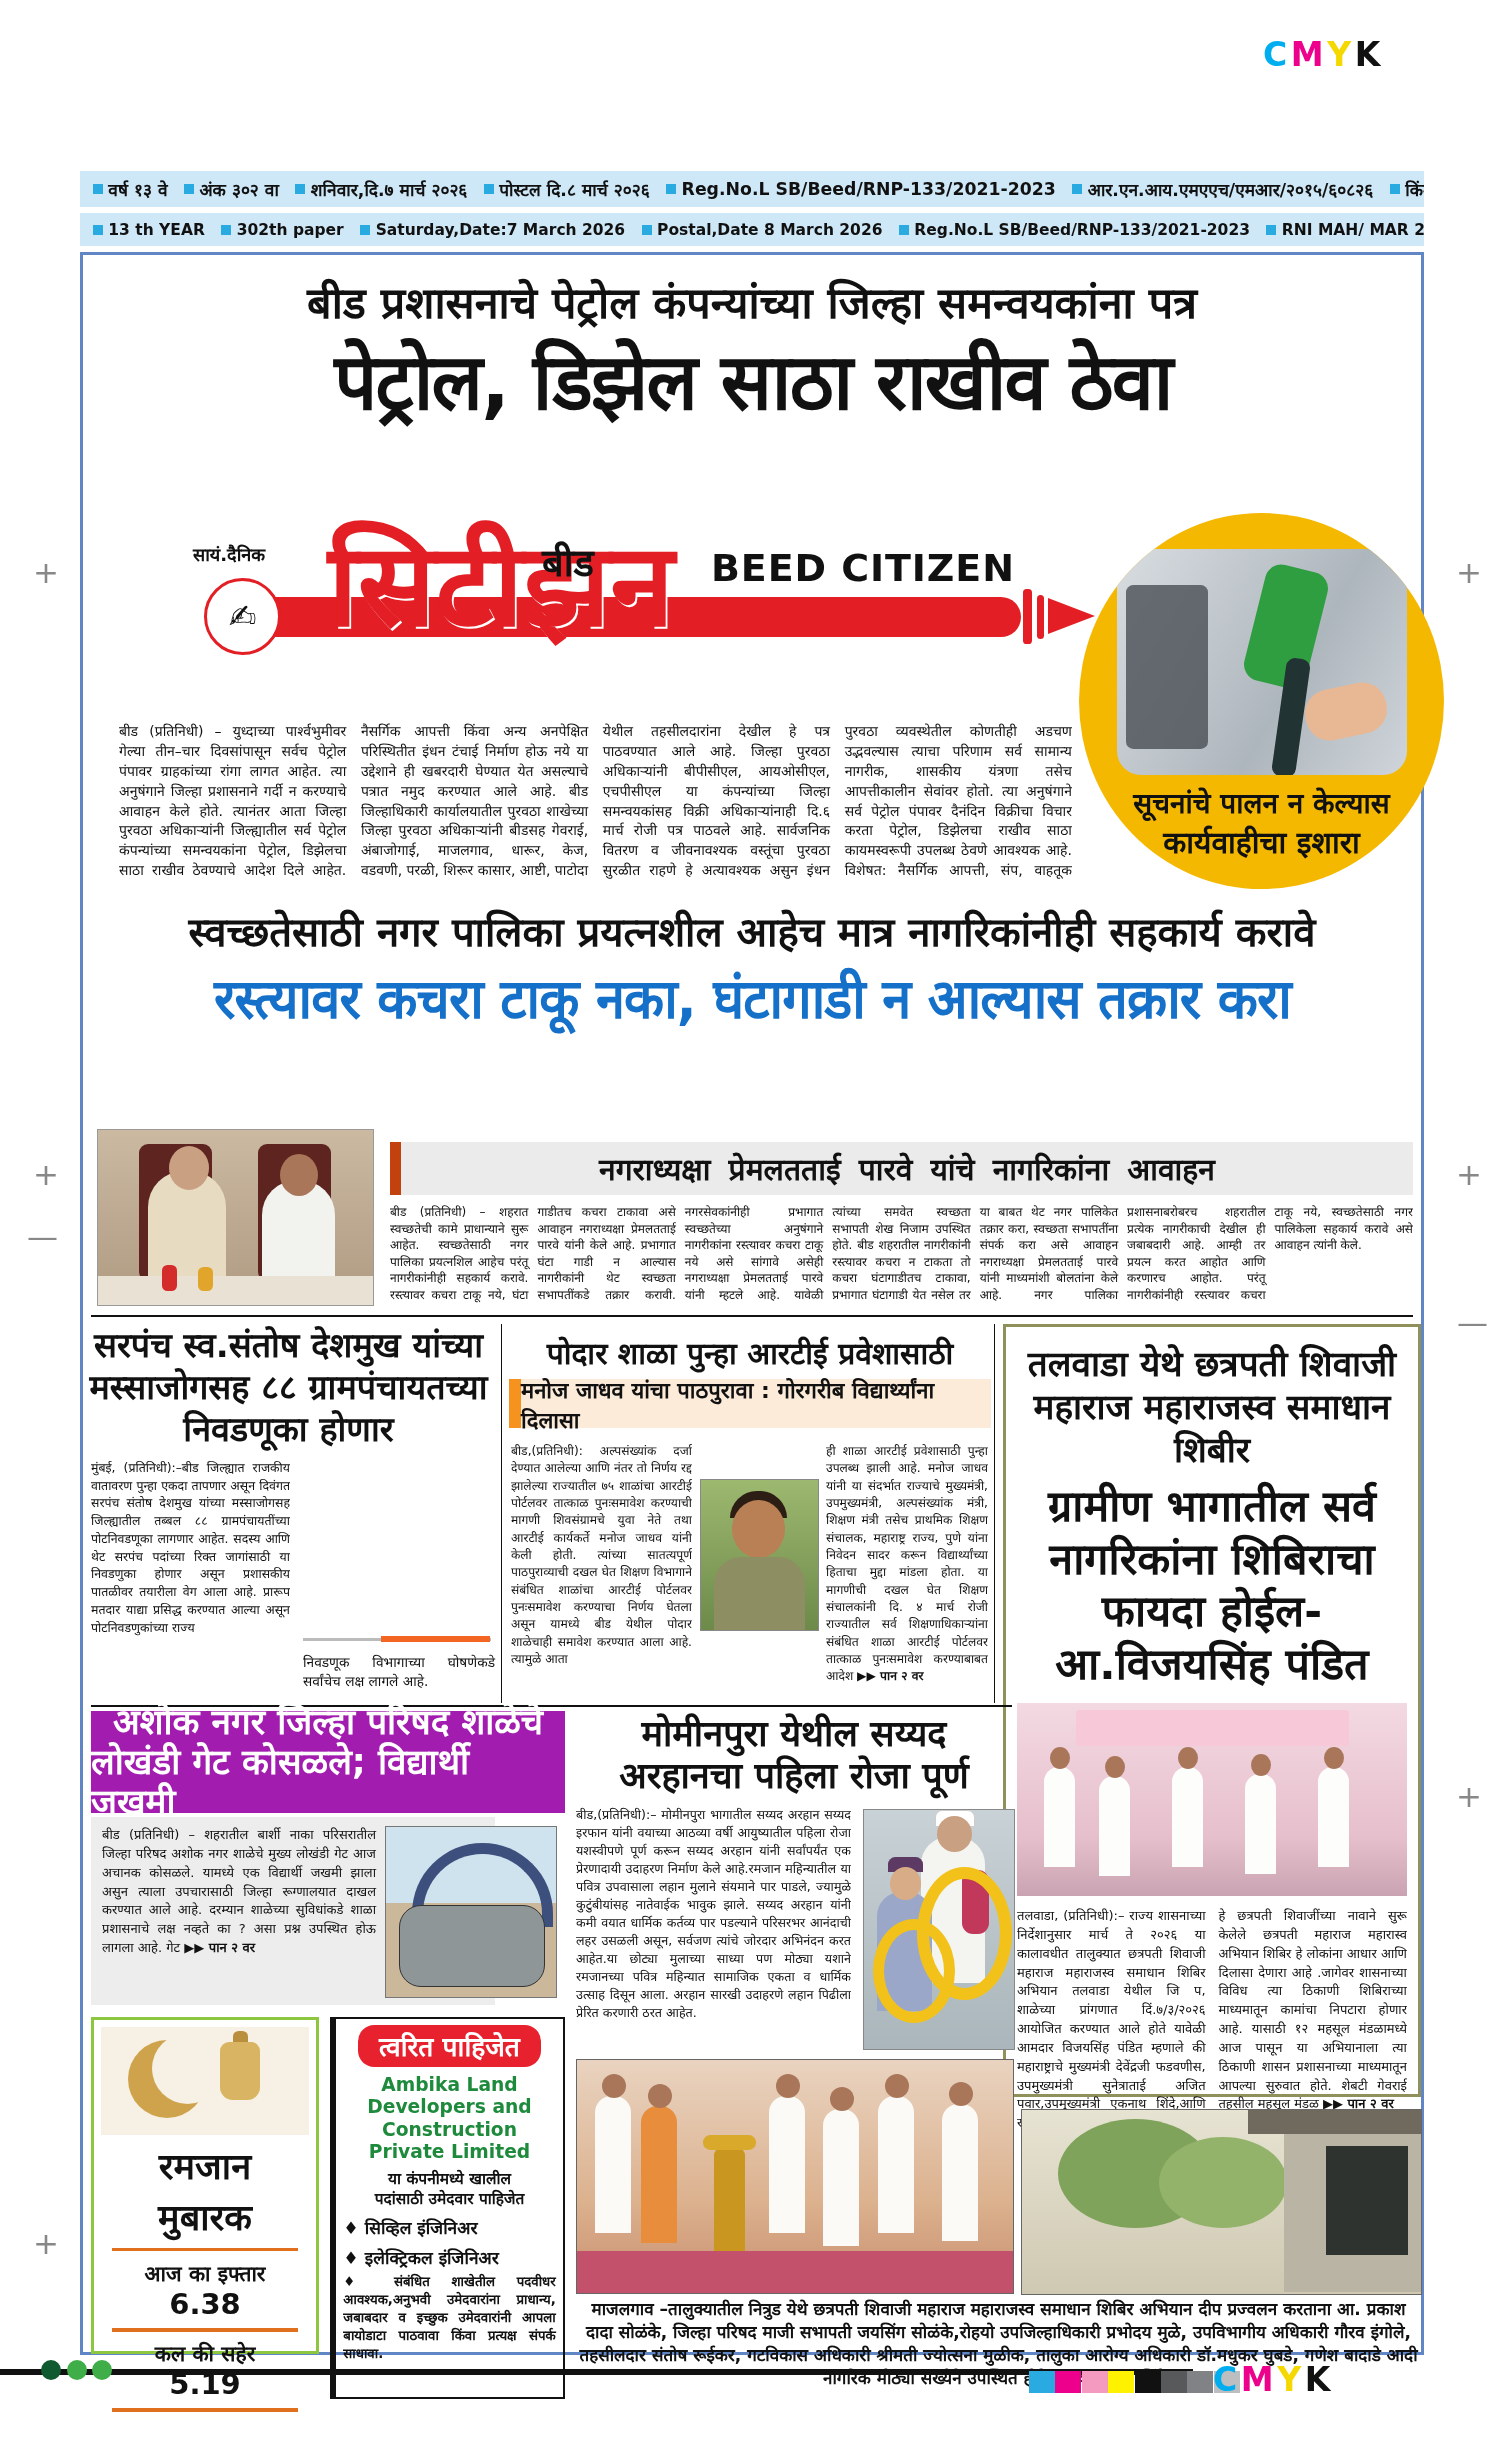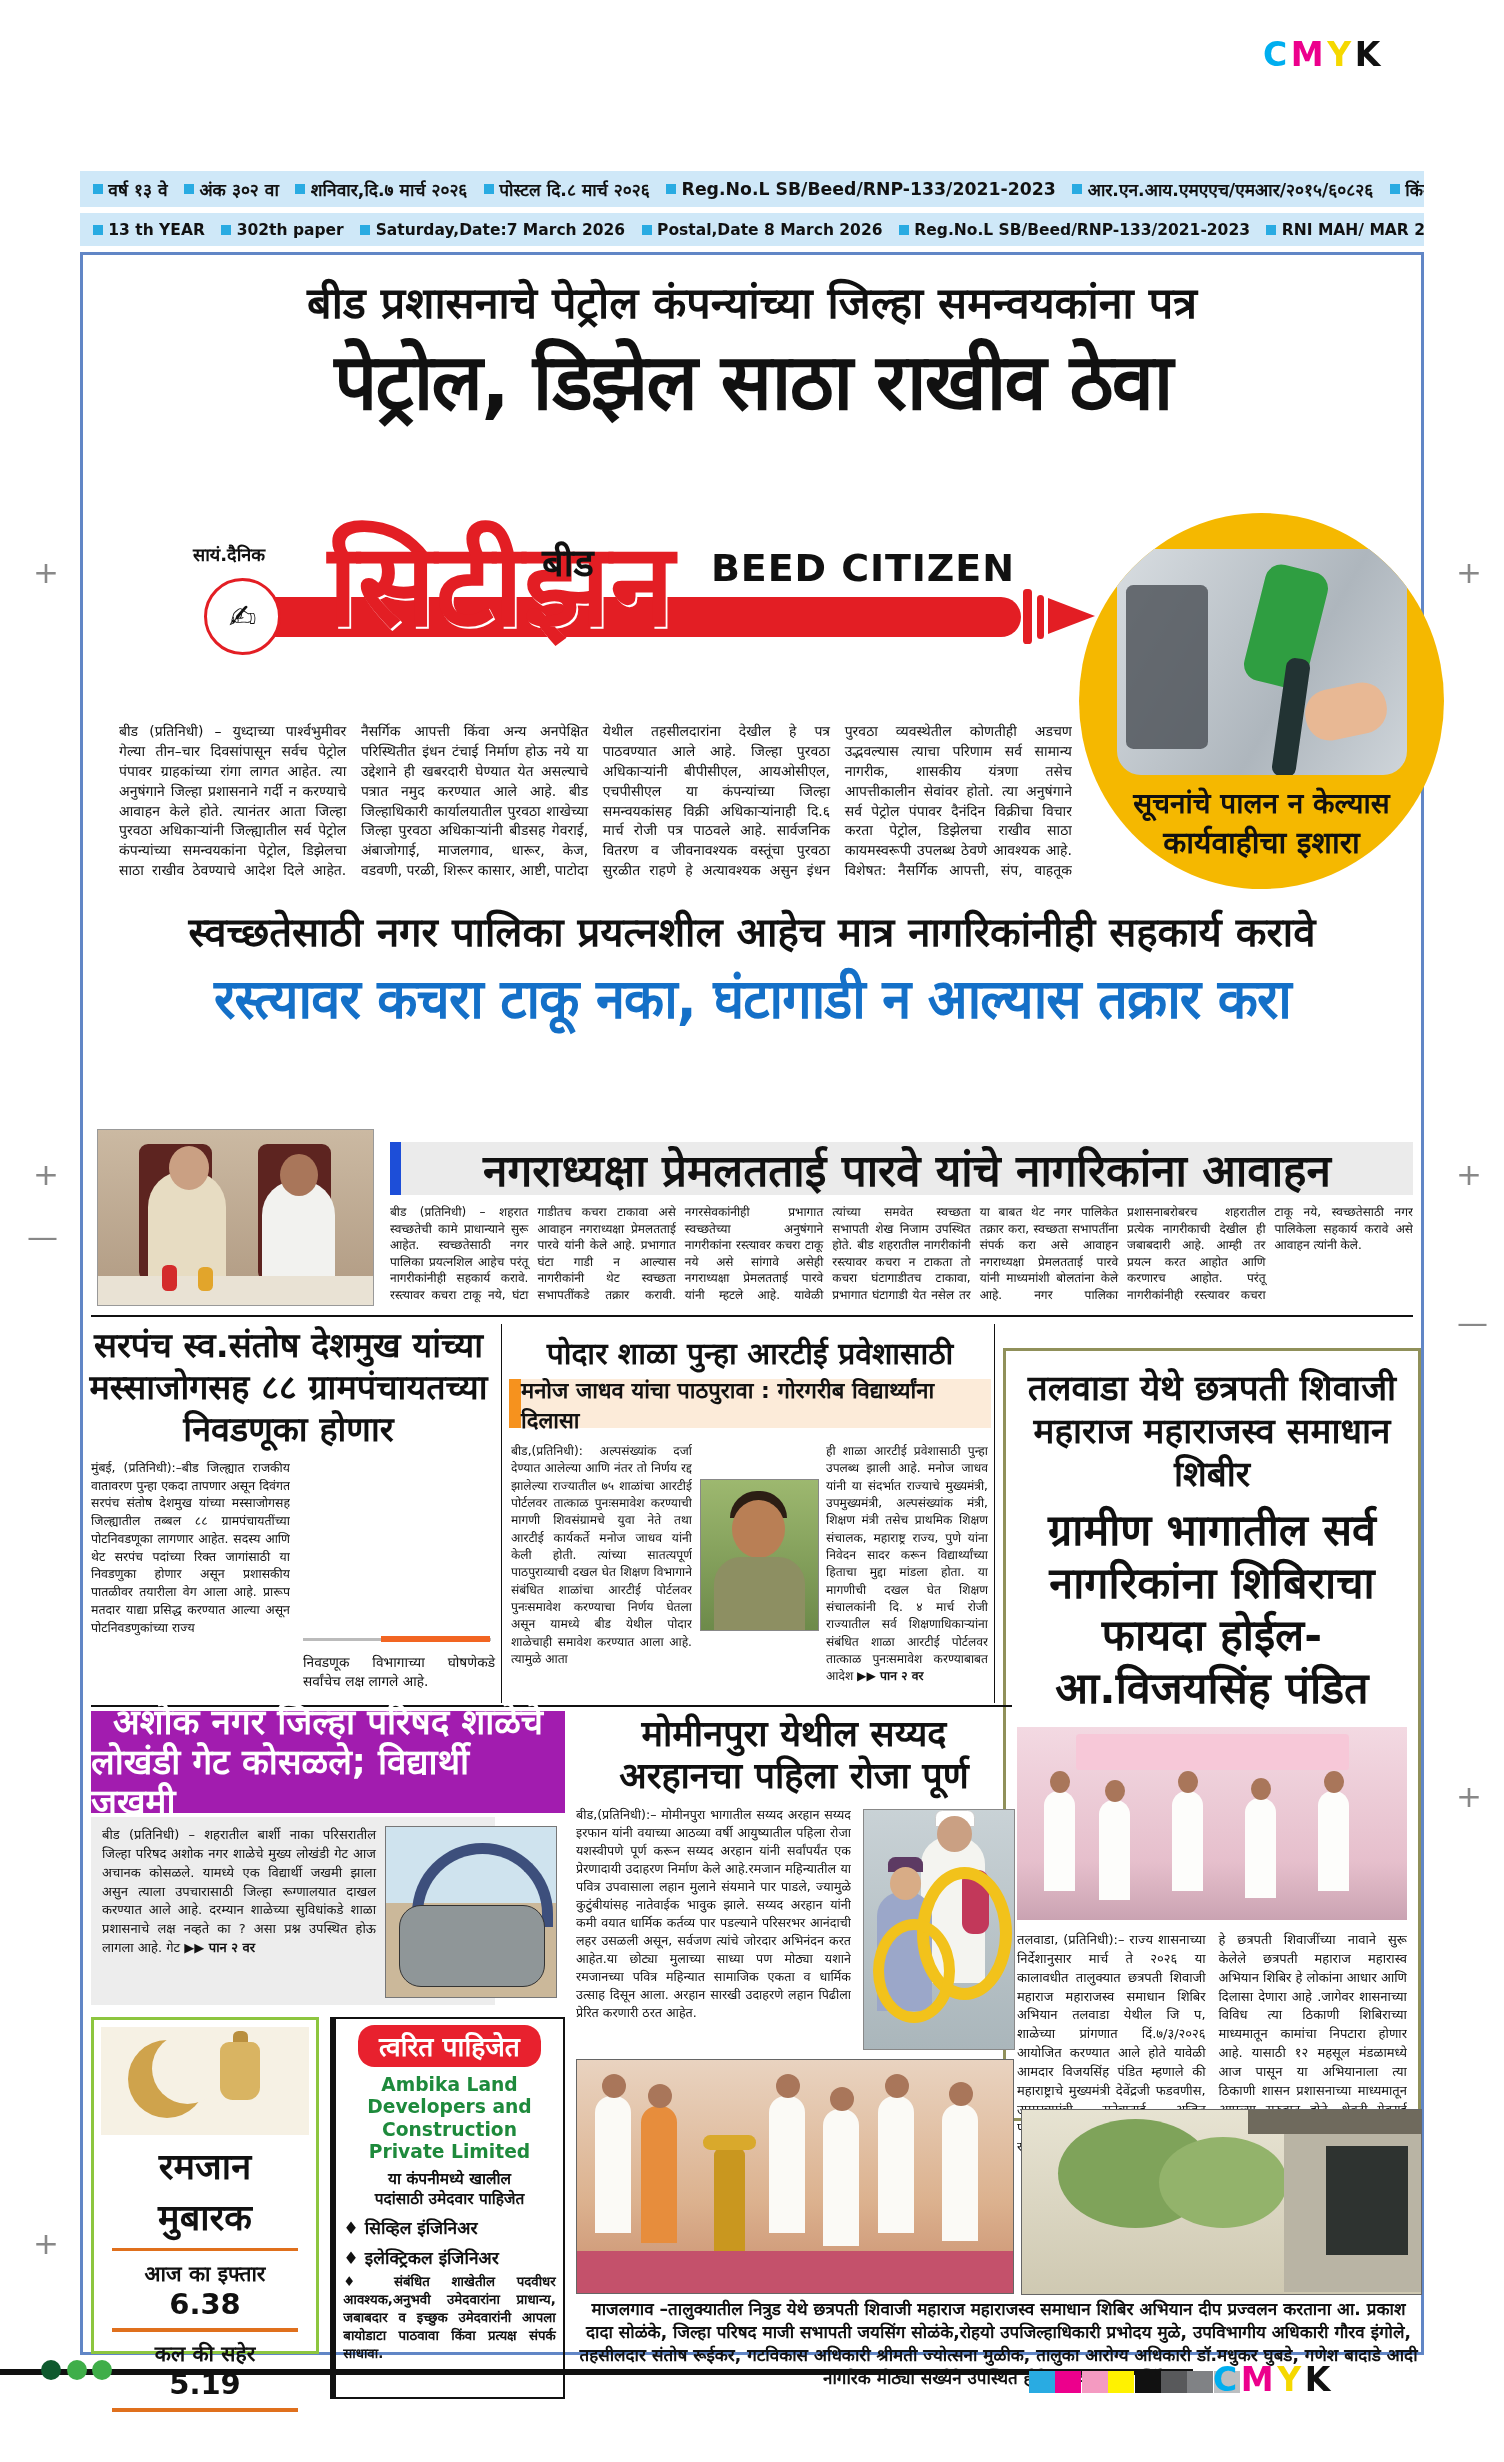--- a/index.html
+++ b/index.html
@@ -58,22 +58,22 @@
   #civic-photo{left:97px;top:1129px;width:275px;height:175px;border:0.9px solid #999;
                background:linear-gradient(#cbb9a2,#b09a82);overflow:hidden;}
   .off-chair{position:absolute;width:73px;height:137px;background:#5d2420;border-radius:9px;top:13.7px;}
   .off-person1{position:absolute;left:50px;top:41px;width:78px;height:137px;background:#e7dcc2;border-radius:36px 36px 0 0;}
   .off-head1{position:absolute;left:71px;top:16.4px;width:40px;height:44px;background:#caa083;border-radius:50%;}
   .off-person2{position:absolute;left:164px;top:50px;width:73px;height:128px;background:#f2f2ef;border-radius:35px 35px 0 0;}
   .off-head2{position:absolute;left:182px;top:24px;width:38px;height:42px;background:#a9765a;border-radius:50%;}
   .off-desk{position:absolute;left:0;top:146px;width:100%;height:36px;background:#e9e2d4;}
   .off-mic1{position:absolute;left:64px;top:135px;width:14.6px;height:25.5px;background:#d42b2b;border-radius:5.5px;}
   .off-mic2{position:absolute;left:100px;top:137px;width:14.6px;height:24px;background:#e2a52b;border-radius:5.5px;}
-  #civic-subbar{left:390px;top:1142px;width:1023px;height:53px;background:#ebebeb;border-left:11px solid #1d4ed8;
-                box-sizing:border-box;display:flex;align-items:center;justify-content:center;font-size:44px;}
+  #civic-subbar{left:390px;top:1142px;width:1023px;height:53px;background:#ebebeb;border-left:11px solid #c2410c;
+                box-sizing:border-box;display:flex;align-items:center;justify-content:center;font-size:30px;font-family:Liberation Mono, monospace;}
   #civic-body{left:390px;top:1204px;width:1023px;height:106px;column-count:7;column-gap:9px;
               font-size:12px;line-height:1.38;overflow:hidden;}
   .hrule{background:#111;}
   #rule1{left:91px;top:1315px;width:1322px;height:1.8px;}
   .vrule{width:0.9px;background:#111;}
   #vr1{left:501px;top:1324px;height:379px;}
   #vr2{left:994px;top:1324px;height:379px;}
   
   #sar-head{left:88px;top:1324px;width:401px;font-size:34px;line-height:1.24;}
   #sar-body{left:91px;top:1459px;width:199px;height:244px;font-size:12.4px;line-height:1.43;overflow:hidden;}
@@ -87,21 +87,21 @@
   #pod-subbar{left:509px;top:1379px;width:482px;height:49px;background:#fcebd9;border-left:12.8px solid #f6921e;
               box-sizing:border-box;display:flex;align-items:center;justify-content:center;font-size:22px;}
   #pod-col1{left:511px;top:1443px;width:181px;height:261px;font-size:12.2px;line-height:1.42;overflow:hidden;}
   #pod-photo{left:700px;top:1479px;width:117px;height:150px;border:0.9px solid #888;
              background:linear-gradient(#9db86f,#6d8a4a);overflow:hidden;}
   .man-head{position:absolute;left:31px;top:20px;width:53px;height:58px;background:#b97f55;border-radius:50%;}
   .man-hair{position:absolute;left:29px;top:11px;width:57px;height:27px;background:#2c1e14;border-radius:27px 27px 0 0;}
   .man-body{position:absolute;left:12.8px;top:77px;width:91px;height:73px;background:#8d8f62;border-radius:27px 27px 0 0;}
   #pod-col2{left:826px;top:1443px;width:162px;height:261px;font-size:12.2px;line-height:1.42;overflow:hidden;}
   
-  #tal-box{left:1003px;top:1324px;width:418px;height:773px;border:3.6px solid #90905a;box-sizing:border-box;padding:9px 11px;margin-top:24px;}
+  #tal-box{left:1003px;top:1324px;width:418px;height:773px;border:3.6px solid #90905a;box-sizing:border-box;padding:9px 11px;}
   #tal-h1{font-size:35px;line-height:1.22;margin-top:7.3px;}
   #tal-h2{font-size:43px;line-height:1.22;margin-top:9px;}
   #tal-photo{width:100%;height:193px;margin-top:12.8px;background:linear-gradient(#f3d9e2,#e6bfcc 70%,#caa3b2);position:relative;overflow:hidden;}
   .ev-banner{position:absolute;left:15%;top:7.3px;width:70%;height:36px;background:#f7c8d8;border-radius:3.6px;}
   .ev-p{position:absolute;top:64px;width:31px;height:100px;background:#fdfdfb;border-radius:14.6px 14.6px 0 0;}
   .ev-p .h{position:absolute;left:5.5px;top:-20px;width:20px;height:22px;background:#a9765a;border-radius:50%;}
   #tal-body{margin-top:11px;height:274px;column-count:2;column-gap:12.8px;font-size:13px;line-height:1.45;overflow:hidden;}
   .jump{font-weight:bold;}
   #rule2{left:91px;top:1705px;width:921px;height:1.8px;}
   

